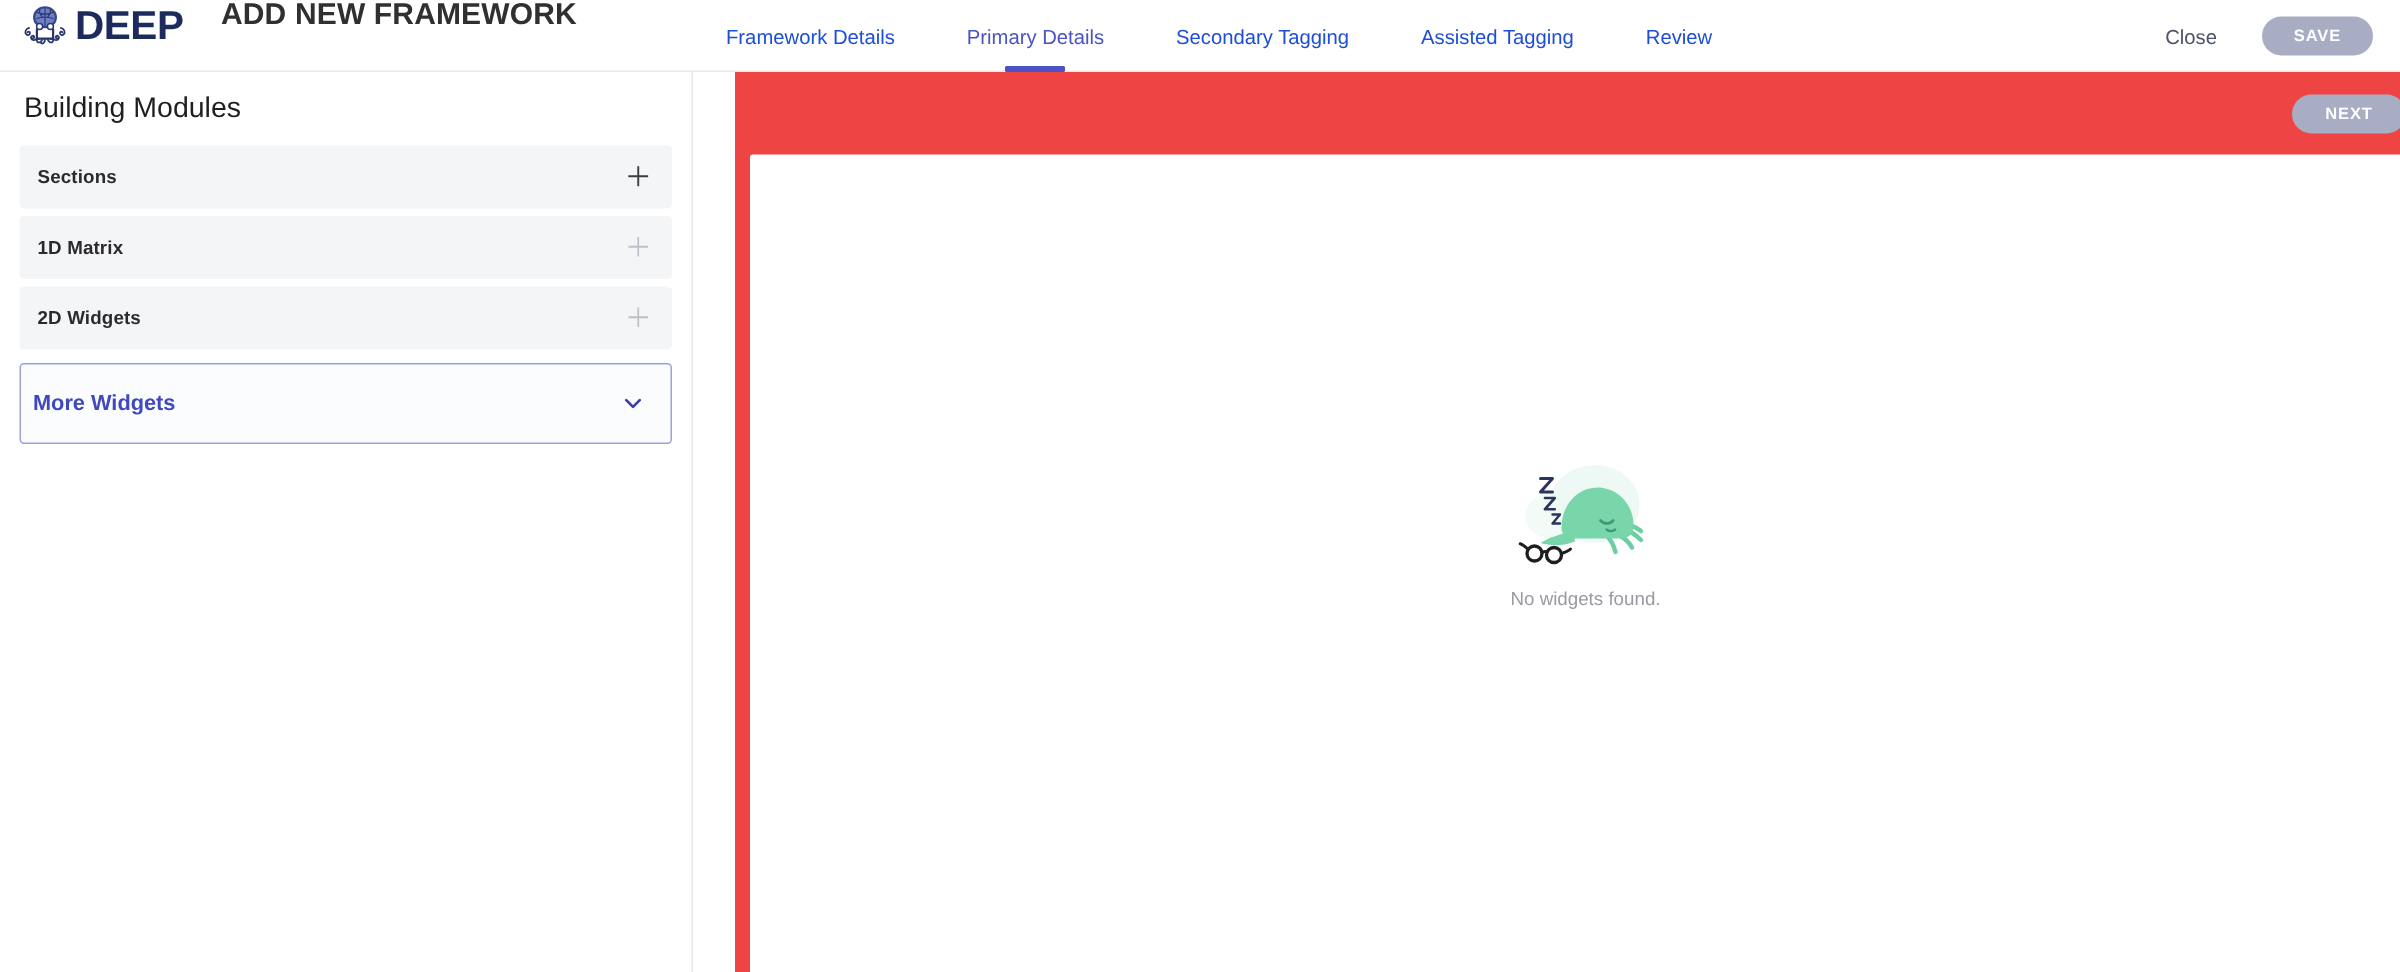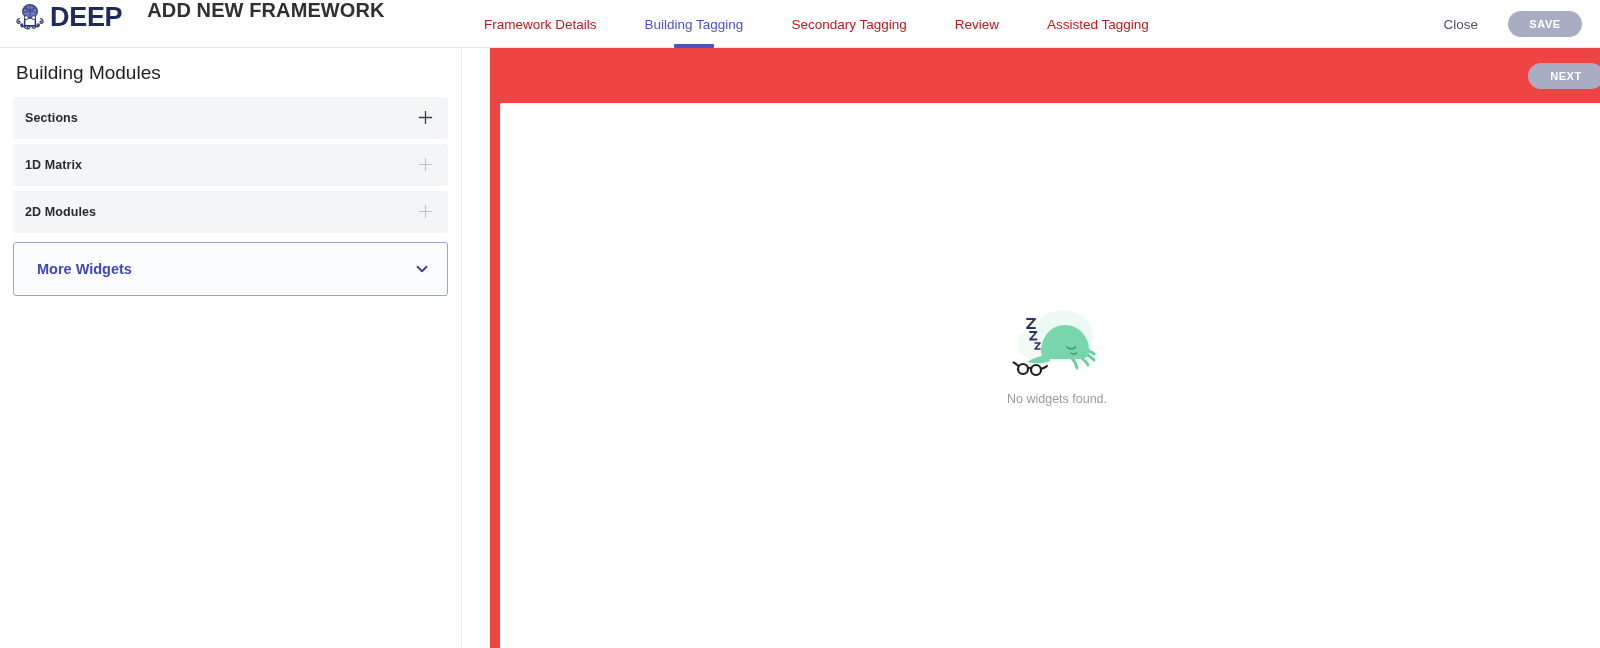--- a/index.html
+++ b/index.html
@@ -54,21 +54,21 @@
     height: 48px;
     display: flex;
     align-items: stretch;
   }
   .nav-item {
     position: relative;
     display: flex;
     align-items: center;
     padding: 0 24px;
     font-size: 13.5px;
-    color: #b91c1c;
+    color: #1d4ed8;
     white-space: nowrap;
     cursor: pointer;
   }
   .nav-item.active { color: #4b53c4; }
   .nav-item.active::after {
     content: "";
     position: absolute;
     left: 50%;
     transform: translateX(-50%);
     bottom: 0;
@@ -143,21 +143,21 @@
 
   .more-widgets {
     margin-top: 9px;
     height: 54px;
     background: #fbfcfe;
     border: 1px solid #9aa3d8;
     border-radius: 3px;
     display: flex;
     align-items: center;
     justify-content: space-between;
-    padding: 0 16px 0 23px;
+    padding: 0 16px 0 8px;
     cursor: pointer;
   }
   .more-widgets-label {
     font-size: 14.5px;
     font-weight: 700;
     color: #3f49bd;
   }
   .chevron-icon { width: 18px; height: 18px; color: #39409f; display: block; }
 
   
@@ -229,24 +229,24 @@
         <path d="M18 26.1c0 2.3-1.6 3.4-2.6 2.6" stroke="#2b3770" stroke-width="1.2" fill="none" stroke-linecap="round"></path>
       </svg>
     </span>
     <span class="brand-deep">DEEP</span>
   </div>
 
   <div class="brand-title">ADD NEW FRAMEWORK</div>
 
   <nav class="nav">
     <div class="nav-item">Framework Details</div>
-    <div class="nav-item active">Building Tagging</div>
+    <div class="nav-item active">Primary Details</div>
     <div class="nav-item">Secondary Tagging</div>
+    <div class="nav-item">Assisted Tagging</div>
     <div class="nav-item">Review</div>
-    <div class="nav-item">Assisted Tagging</div>
   </nav>
 
   <div class="topbar-right">
     <span class="close-btn">Close</span>
     <button class="pill-btn save-btn">SAVE</button>
   </div>
 </div>
 
 <aside class="sidebar">
   <div class="sidebar-heading">Building Modules</div>
@@ -265,21 +265,21 @@
     <div class="module-item">
       <span class="module-label">1D Matrix</span>
       <span>
         <svg class="plus-icon faint" viewBox="0 0 20 20" fill="none">
           <path d="M10 3v14M3 10h14" stroke="currentColor" stroke-width="1.4" stroke-linecap="square"></path>
         </svg>
       </span>
     </div>
 
     <div class="module-item">
-      <span class="module-label">2D Modules</span>
+      <span class="module-label">2D Widgets</span>
       <span>
         <svg class="plus-icon faint" viewBox="0 0 20 20" fill="none">
           <path d="M10 3v14M3 10h14" stroke="currentColor" stroke-width="1.4" stroke-linecap="square"></path>
         </svg>
       </span>
     </div>
   </div>
 
   <div class="more-widgets">
     <span class="more-widgets-label">More Widgets</span>

